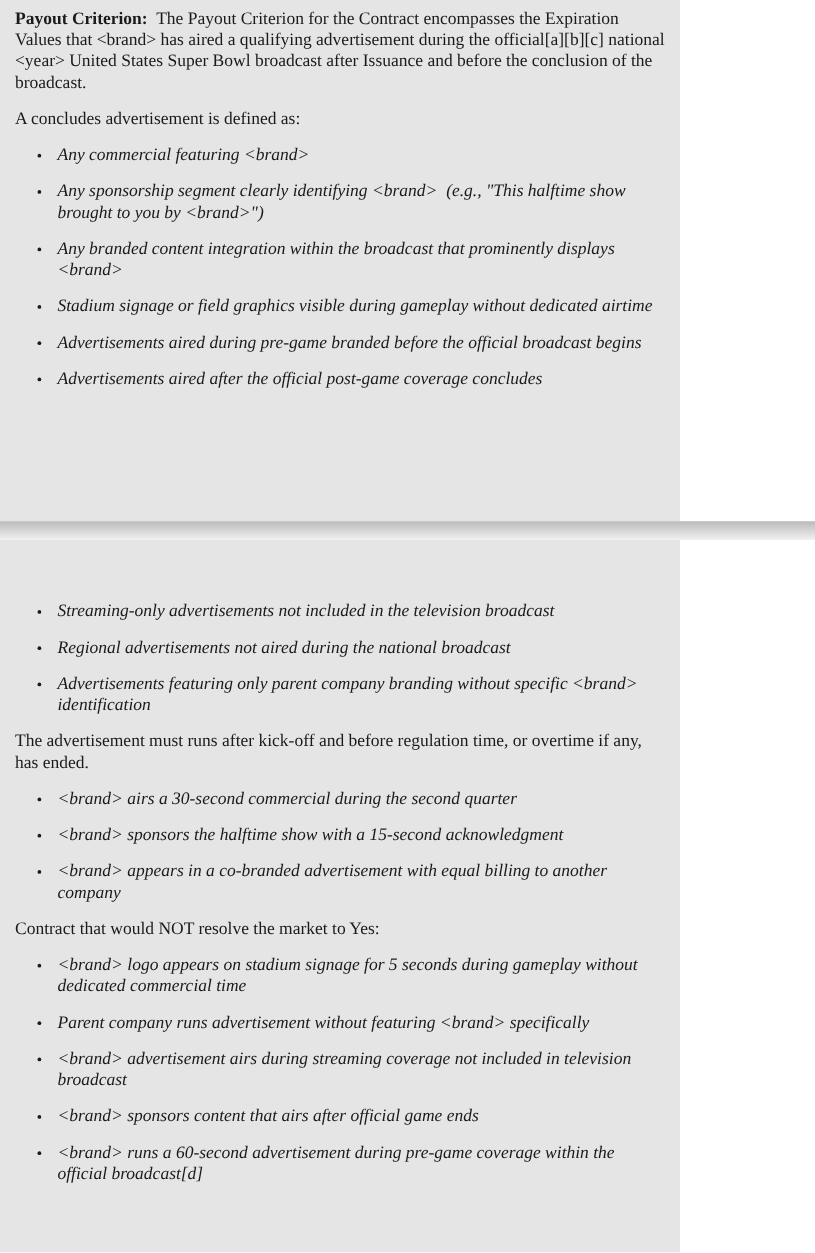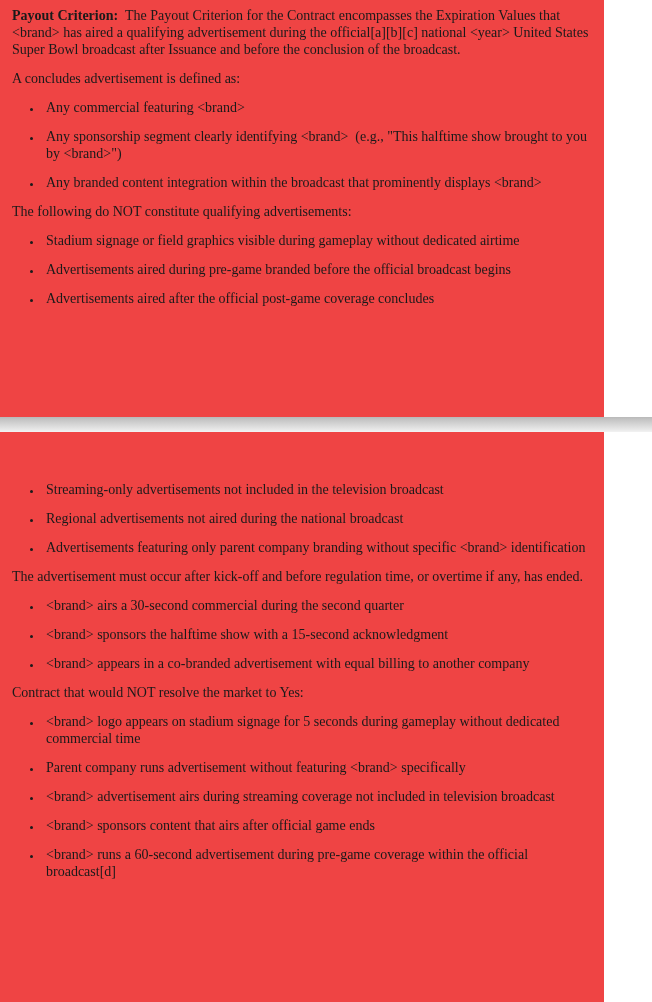--- a/index.html
+++ b/index.html
@@ -12,22 +12,22 @@
     width: 652px;
     height: 1002px;
     overflow: hidden;
     font-family: "Liberation Serif", "DejaVu Serif", serif;
     font-size: 14px;
     line-height: 17px;
     color: #1a1a1a;
   }
   .doc { width: 652px; }
   .page {
-    background: #ef4444;
-    width: 604px;
+    background: #e5e5e5;
+    width: 544px;
   }
   .page-1 {
     height: 417px;
     padding: 7px 12px 0 12px;
     overflow: hidden;
   }
   .page-break-gap {
     height: 15px;
     width: 652px;
     background: linear-gradient(to bottom,
@@ -49,61 +49,61 @@
   strong { font-weight: 700; }
   ul {
     margin: 0;
     padding: 0 0 0 31px;
     list-style-type: disc;
   }
   li {
     margin: 0 0 12px 0;
     padding-left: 3px;
     white-space: pre-wrap;
+    font-style: italic;
   }
   li::marker { font-size: 11px; }
 </style>
 </head>
 <body>
 
 <div class="doc">
 
   <section class="page page-1">
 
     <p><strong>Payout Criterion:</strong><span>  The Payout Criterion for the Contract encompasses the Expiration Values that &lt;brand&gt; has aired a qualifying advertisement during the official[a][b][c] national &lt;year&gt; United States Super Bowl broadcast after Issuance and before the conclusion of the broadcast.</span></p>
 
     <p>A concludes advertisement is defined as:</p>
 
     <ul>
       <li>Any commercial featuring &lt;brand&gt;</li>
       <li>Any sponsorship segment clearly identifying &lt;brand&gt;  (e.g., "This halftime show brought to you by &lt;brand&gt;")</li>
       <li>Any branded content integration within the broadcast that prominently displays &lt;brand&gt;</li>
     </ul>
 
-    <p>The following do NOT constitute qualifying advertisements:</p>
 
     <ul>
       <li>Stadium signage or field graphics visible during gameplay without dedicated airtime</li>
       <li>Advertisements aired during pre-game branded before the official broadcast begins</li>
       <li>Advertisements aired after the official post-game coverage concludes</li>
     </ul>
 
   </section>
 
   <div class="page-break-gap"></div>
 
   <section class="page page-2">
 
     <ul>
       <li>Streaming-only advertisements not included in the television broadcast</li>
       <li>Regional advertisements not aired during the national broadcast</li>
       <li>Advertisements featuring only parent company branding without specific &lt;brand&gt; identification</li>
     </ul>
 
-    <p>The advertisement must occur after kick-off and before regulation time, or overtime if any, has ended.</p>
+    <p>The advertisement must runs after kick-off and before regulation time, or overtime if any, has ended.</p>
 
 
     <ul>
       <li>&lt;brand&gt; airs a 30-second commercial during the second quarter</li>
       <li>&lt;brand&gt; sponsors the halftime show with a 15-second acknowledgment</li>
       <li>&lt;brand&gt; appears in a co-branded advertisement with equal billing to another company</li>
     </ul>
 
     <p>Contract that would NOT resolve the market to Yes:</p>
 

